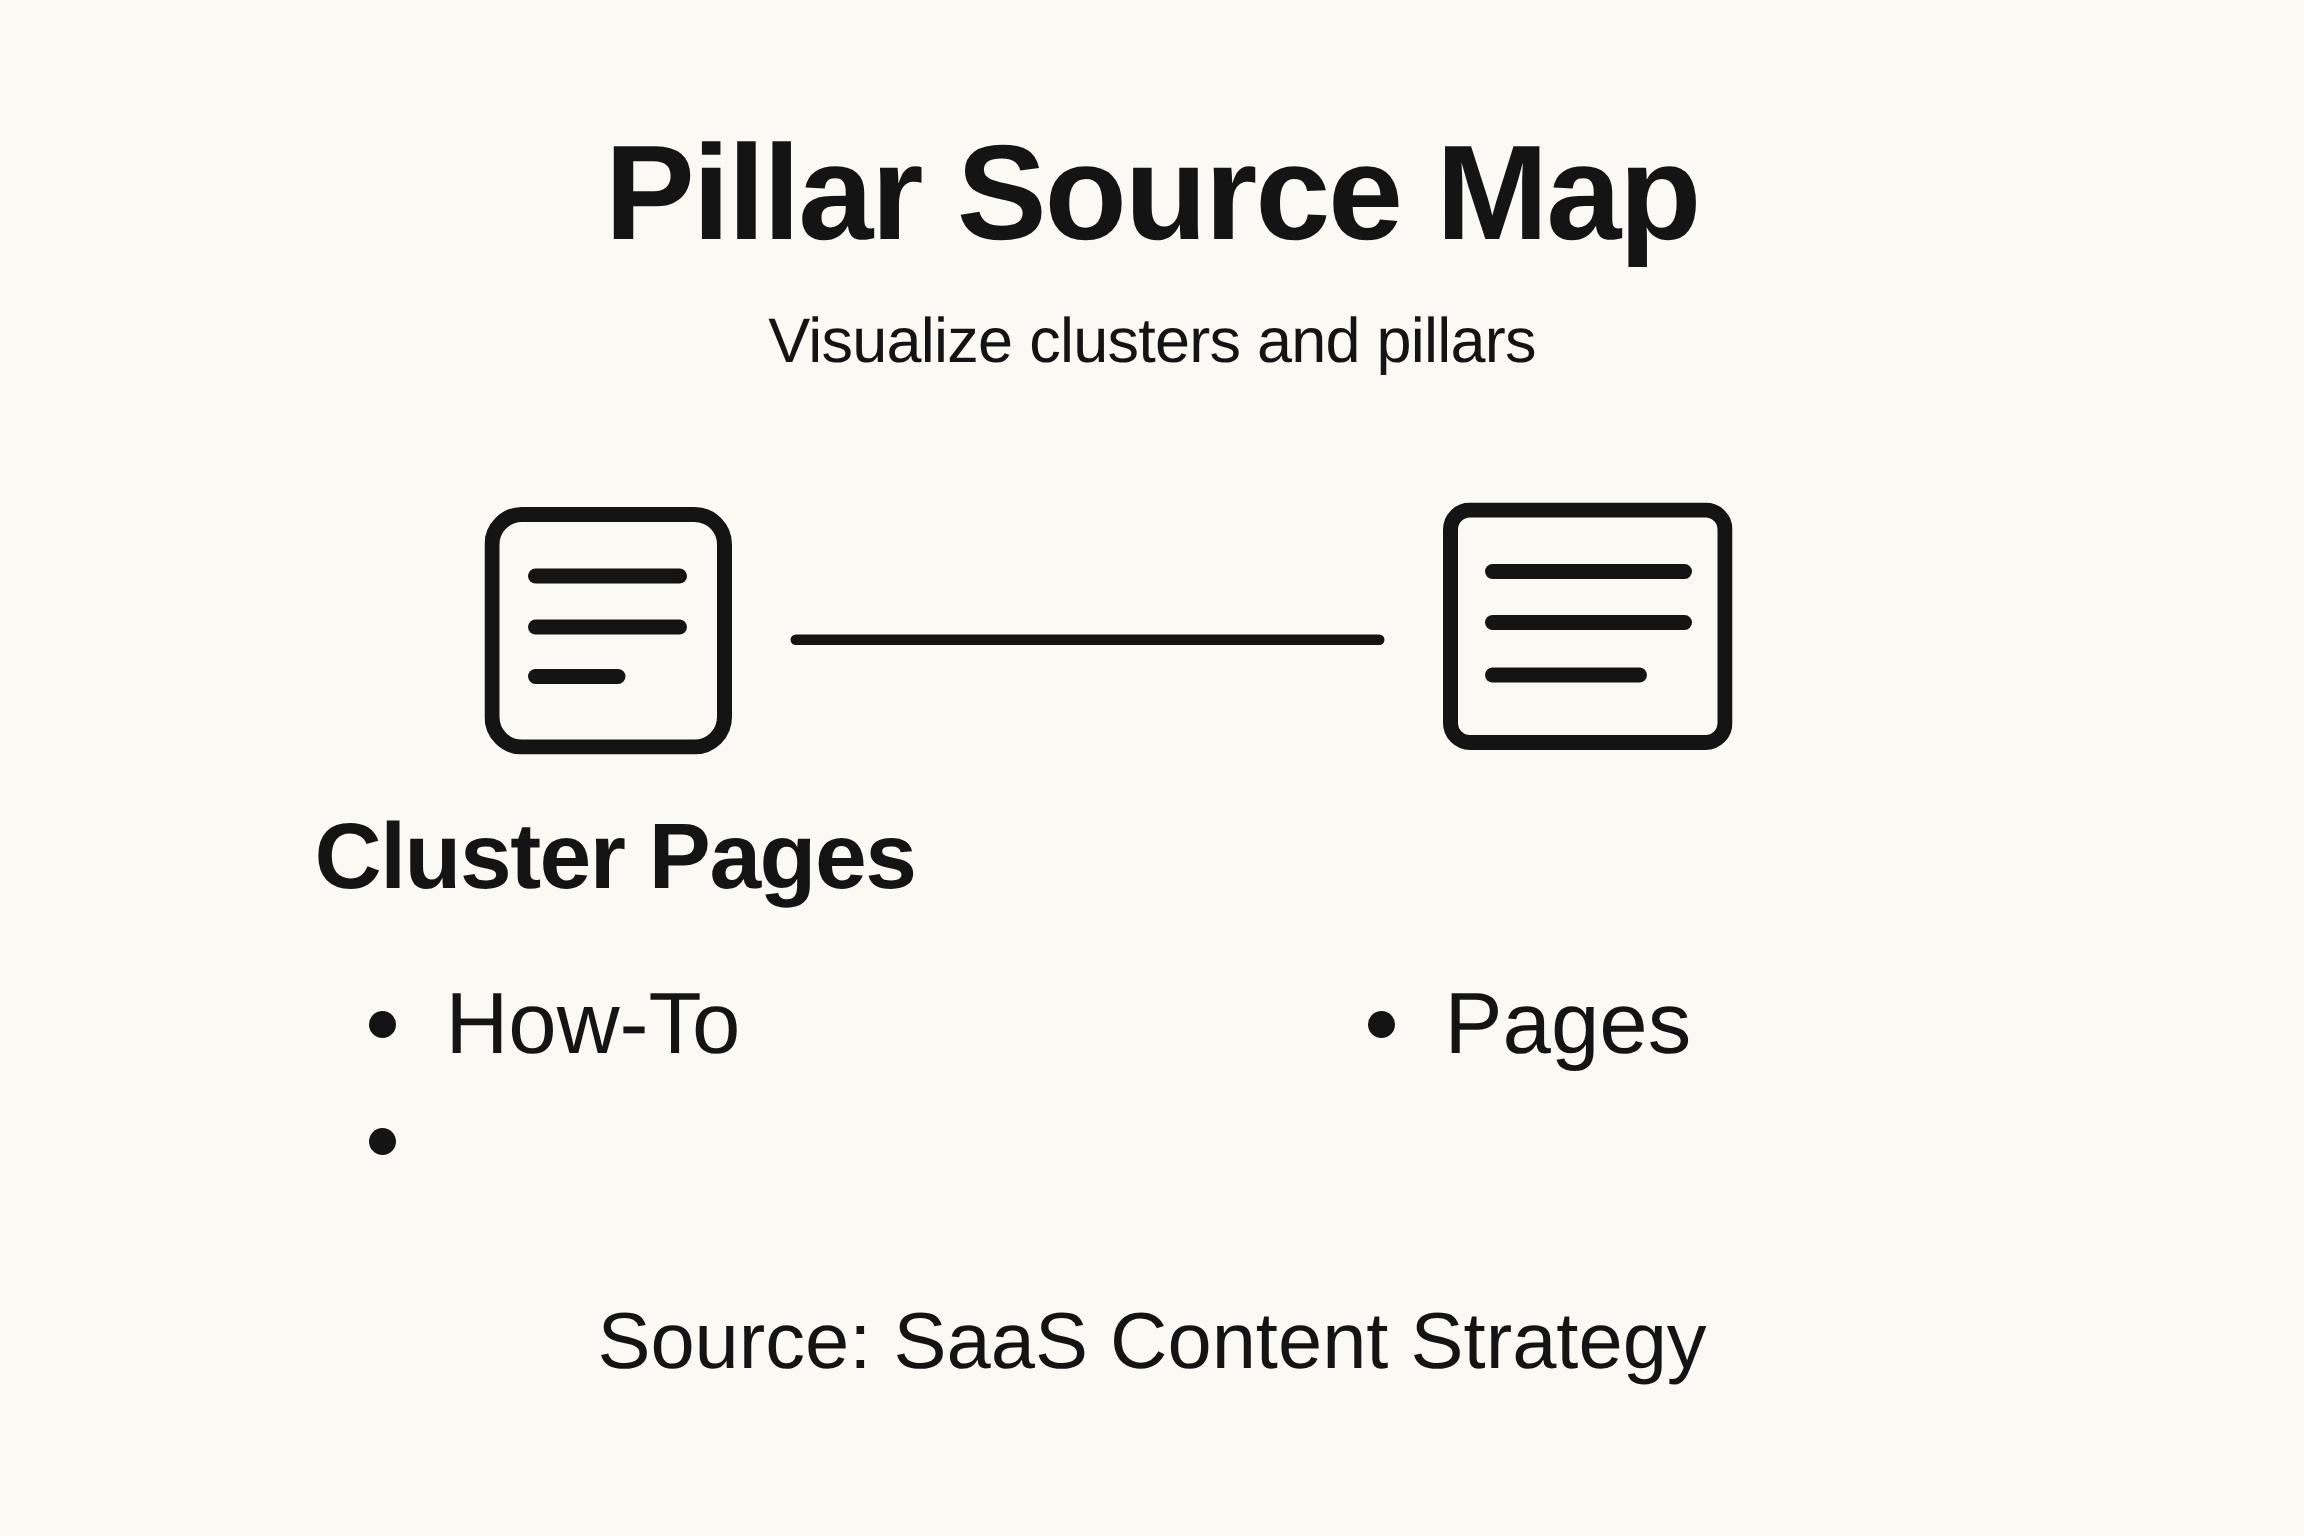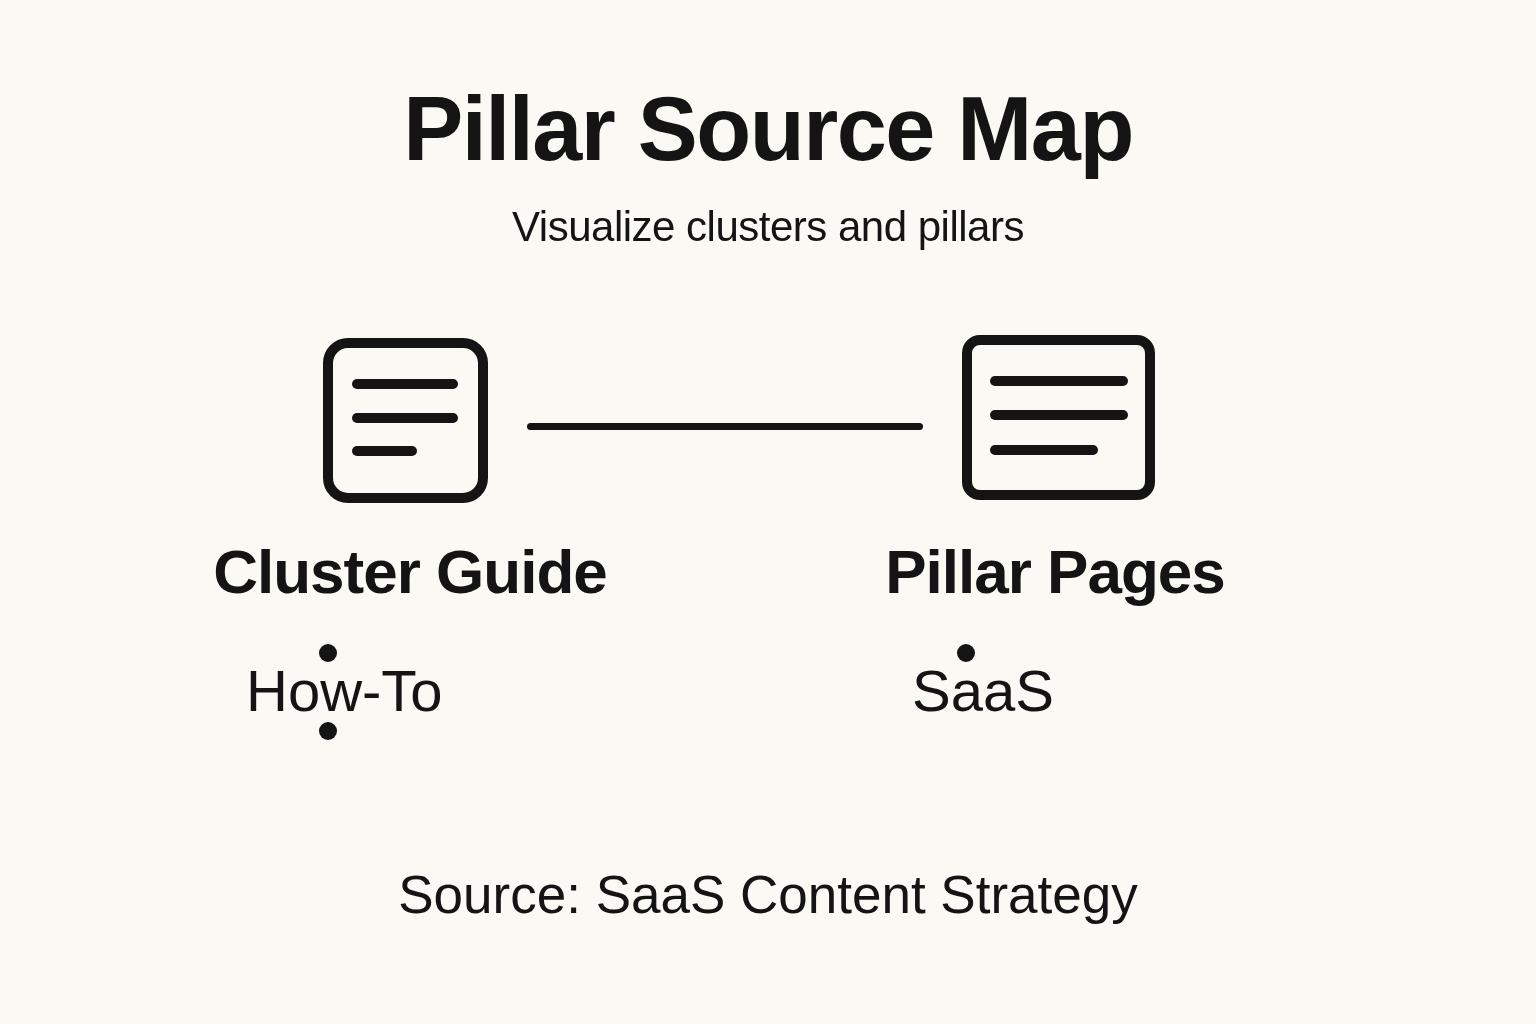--- a/index.html
+++ b/index.html
@@ -41,21 +41,21 @@
   }
   .label-left  { left: 160px; }
   .label-right { left: 805px; }
 
   .bullets {
     position: absolute; top: 644px;
     margin: 0; padding: 0; list-style: none;
   }
   .list-left  { left: 246px; }
   .list-right { left: 912px; }
-  .bullets li { display: flex; align-items: center; height: 78px; flex-direction: column; }
+  .bullets li { display: flex; align-items: center; height: 78px; }
   .dot {
     width: 18px; height: 18px; border-radius: 50%;
     background: #141414; margin-right: 33px; flex: none;
   }
   .bullet-text { font-size: 58px; font-weight: 400; line-height: 1; }
 
   .source {
     position: absolute; top: 868px; left: 0; width: 1536px;
     text-align: center; font-size: 53px; font-weight: 400; line-height: 1;
   }
@@ -81,35 +81,34 @@
 
   <div class="icon right-icon">
     <svg width="193" height="165" viewBox="0 0 193 165" fill="none" xmlns="http://www.w3.org/2000/svg">
       <rect x="5" y="5" width="183" height="155" rx="13" stroke="#141414" stroke-width="10" fill="none"></rect>
       <line x1="33" y1="46" x2="161" y2="46" stroke="#141414" stroke-width="10" stroke-linecap="round"></line>
       <line x1="33" y1="80" x2="161" y2="80" stroke="#141414" stroke-width="10" stroke-linecap="round"></line>
       <line x1="33" y1="115" x2="131" y2="115" stroke="#141414" stroke-width="10" stroke-linecap="round"></line>
     </svg>
   </div>
 
-  <h2 class="node-label label-left">Cluster Guide</h2>
-  <h2 class="node-label label-right">Pillar Pages</h2>
+  <h2 class="node-label label-left">Cluster Pages</h2>
 
   <ul class="bullets list-left">
     <li>
       <span class="dot"></span>
       <span class="bullet-text">How-To</span>
     </li>
     <li>
       <span class="dot"></span>
     </li>
   </ul>
 
   <ul class="bullets list-right">
     <li>
       <span class="dot"></span>
-      <span class="bullet-text">SaaS</span>
+      <span class="bullet-text">Pages</span>
     </li>
   </ul>
 
   <div class="source">Source: SaaS Content Strategy</div>
 
 </div>
 
 </body></html>

